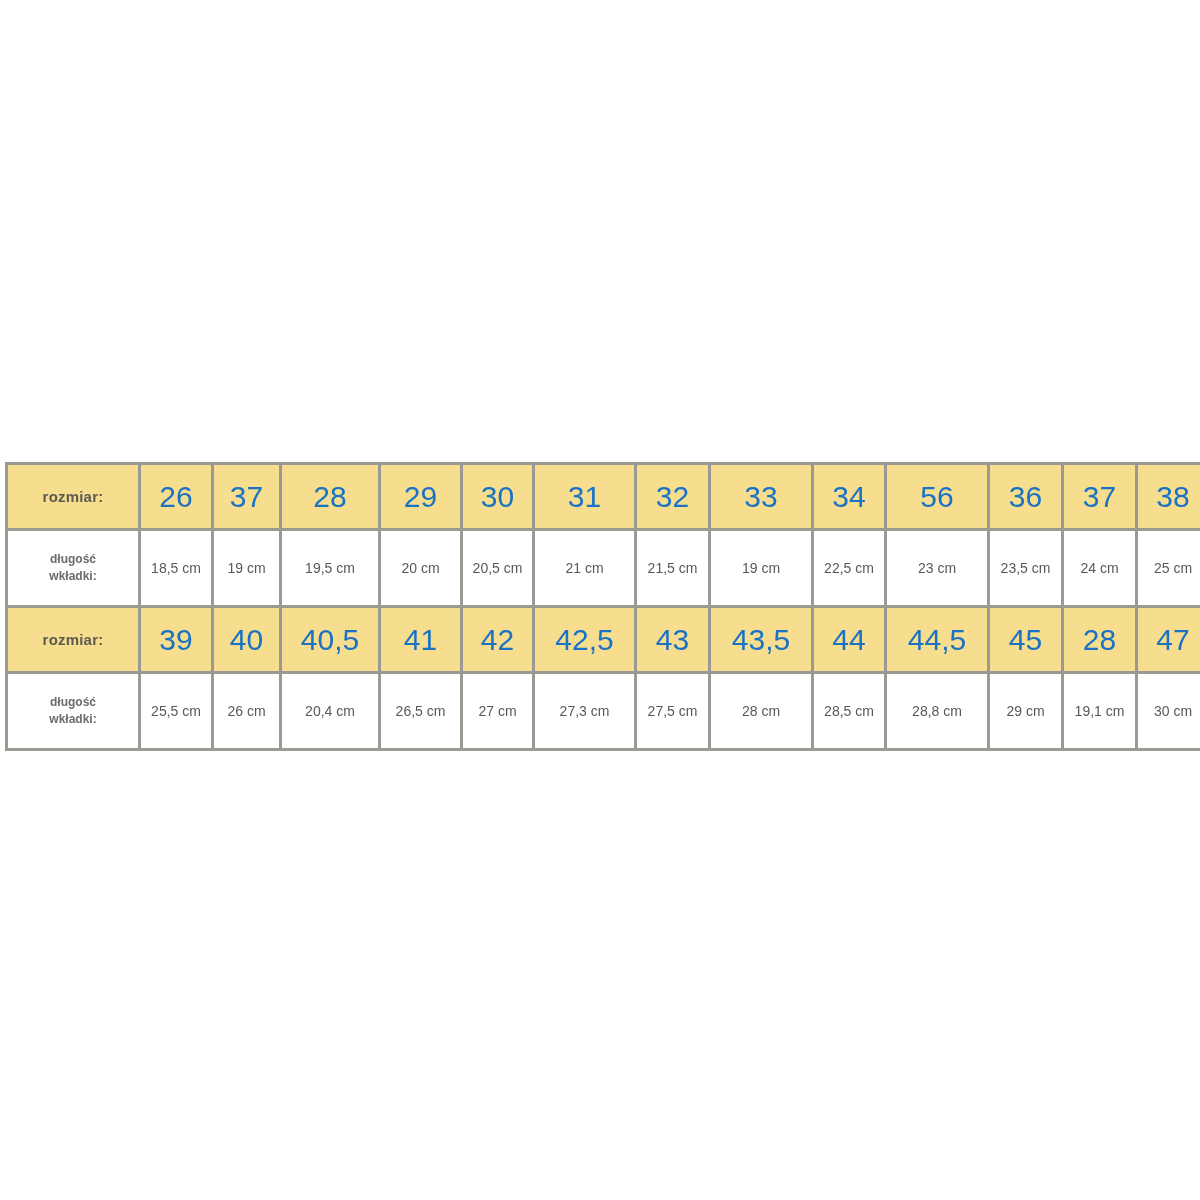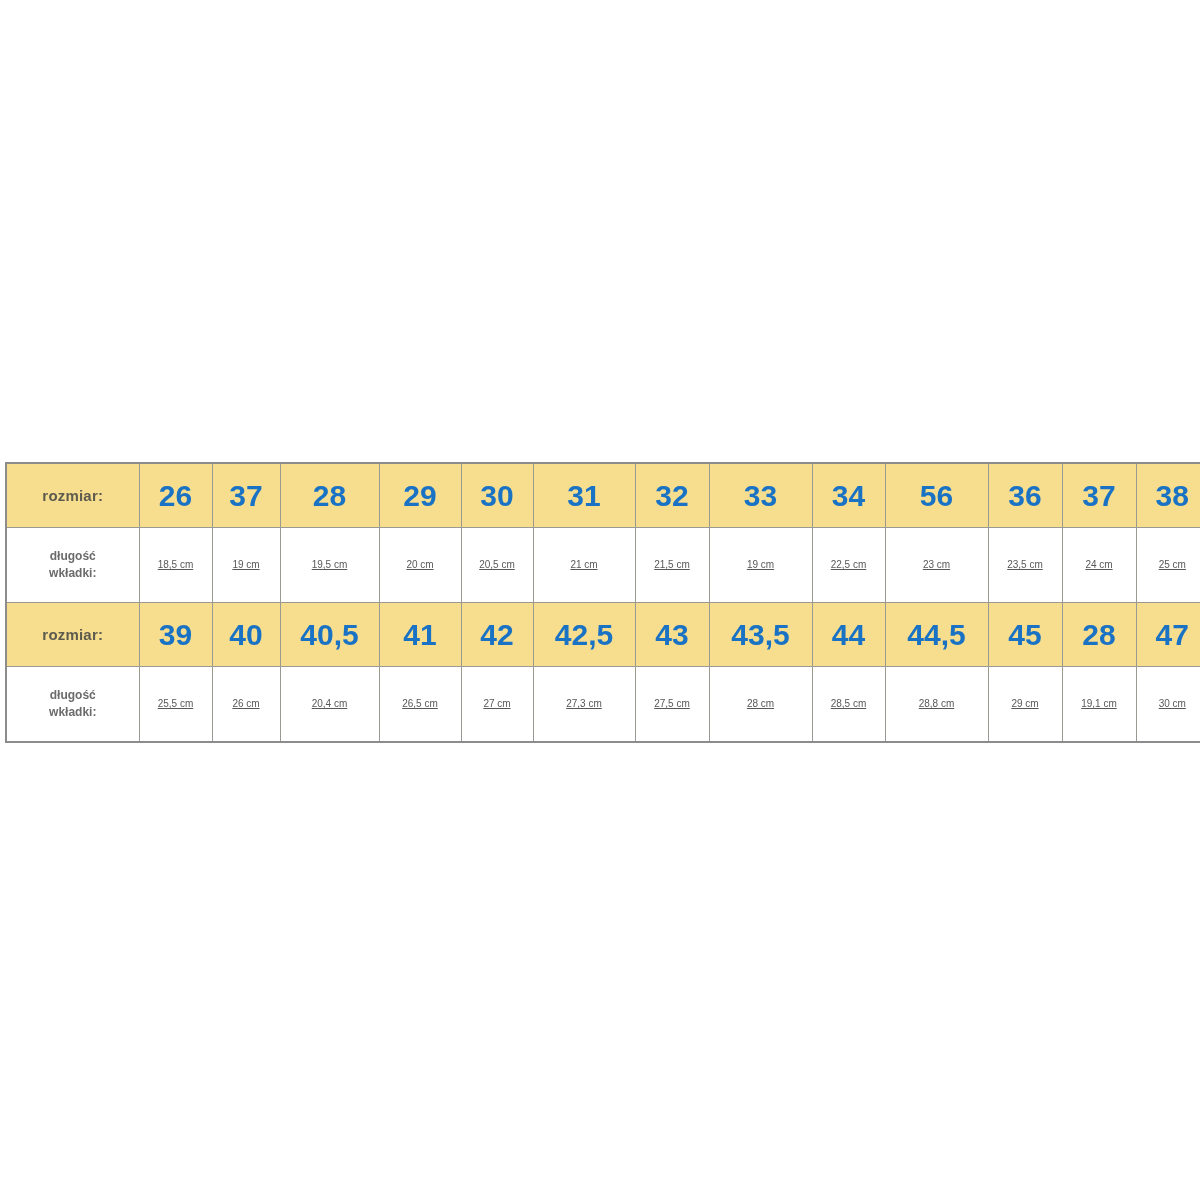--- a/index.html
+++ b/index.html
@@ -23,62 +23,61 @@
   }
 
   table.size-table {
     border-collapse: collapse;
     table-layout: fixed;
     width: 1188px;
     border: 2px solid #8c8c8c;
   }
 
   table.size-table td {
-    border: 1px solid #f97316;
+    border: 3px solid #f97316;
     padding: 0;
     text-align: center;
     vertical-align: middle;
     overflow: hidden;
   }
 
   
   tr.header-row td {
     background: #f6de8e;
     height: 63px;
   }
   tr.header-row td.row-label {
     font-size: 15px;
     font-weight: bold;
     color: #5d5a4e;
     letter-spacing: 0.2px;
   }
   tr.header-row td.size-cell {
     font-size: 30px;
-    font-weight: bold;
+    font-weight: normal;
     color: #1a72c4;
     line-height: 1;
   }
 
   
   tr.data-row td {
     background: #ffffff;
     height: 74px;
   }
   tr.data-row td.row-label {
     font-size: 12px;
     font-weight: bold;
     color: #6b6b6b;
     line-height: 1.45;
   }
   tr.data-row td.len-cell {
-    font-size: 10px;
+    font-size: 14px;
     color: #58585a;
     line-height: 1.6;
     padding: 0 3px;
-    text-decoration: underline;
   }
 
   .label-line { display: block; }
 </style>
 <style>body{background:#ffffff;}table.size-table{border-color:#8c8c8c;}table.size-table td{border-color:#9a9a92;}tr.header-row td{background:#f6de8e;}tr.header-row td.size-cell{color:#1a72c4;}tr.header-row td.row-label{color:#5d5a4e;}tr.data-row td.len-cell{color:#58585a;}</style></head>
 <body>
 
 <div id="chart-wrap">
   <table class="size-table">
     <colgroup id="colgroup-main">

